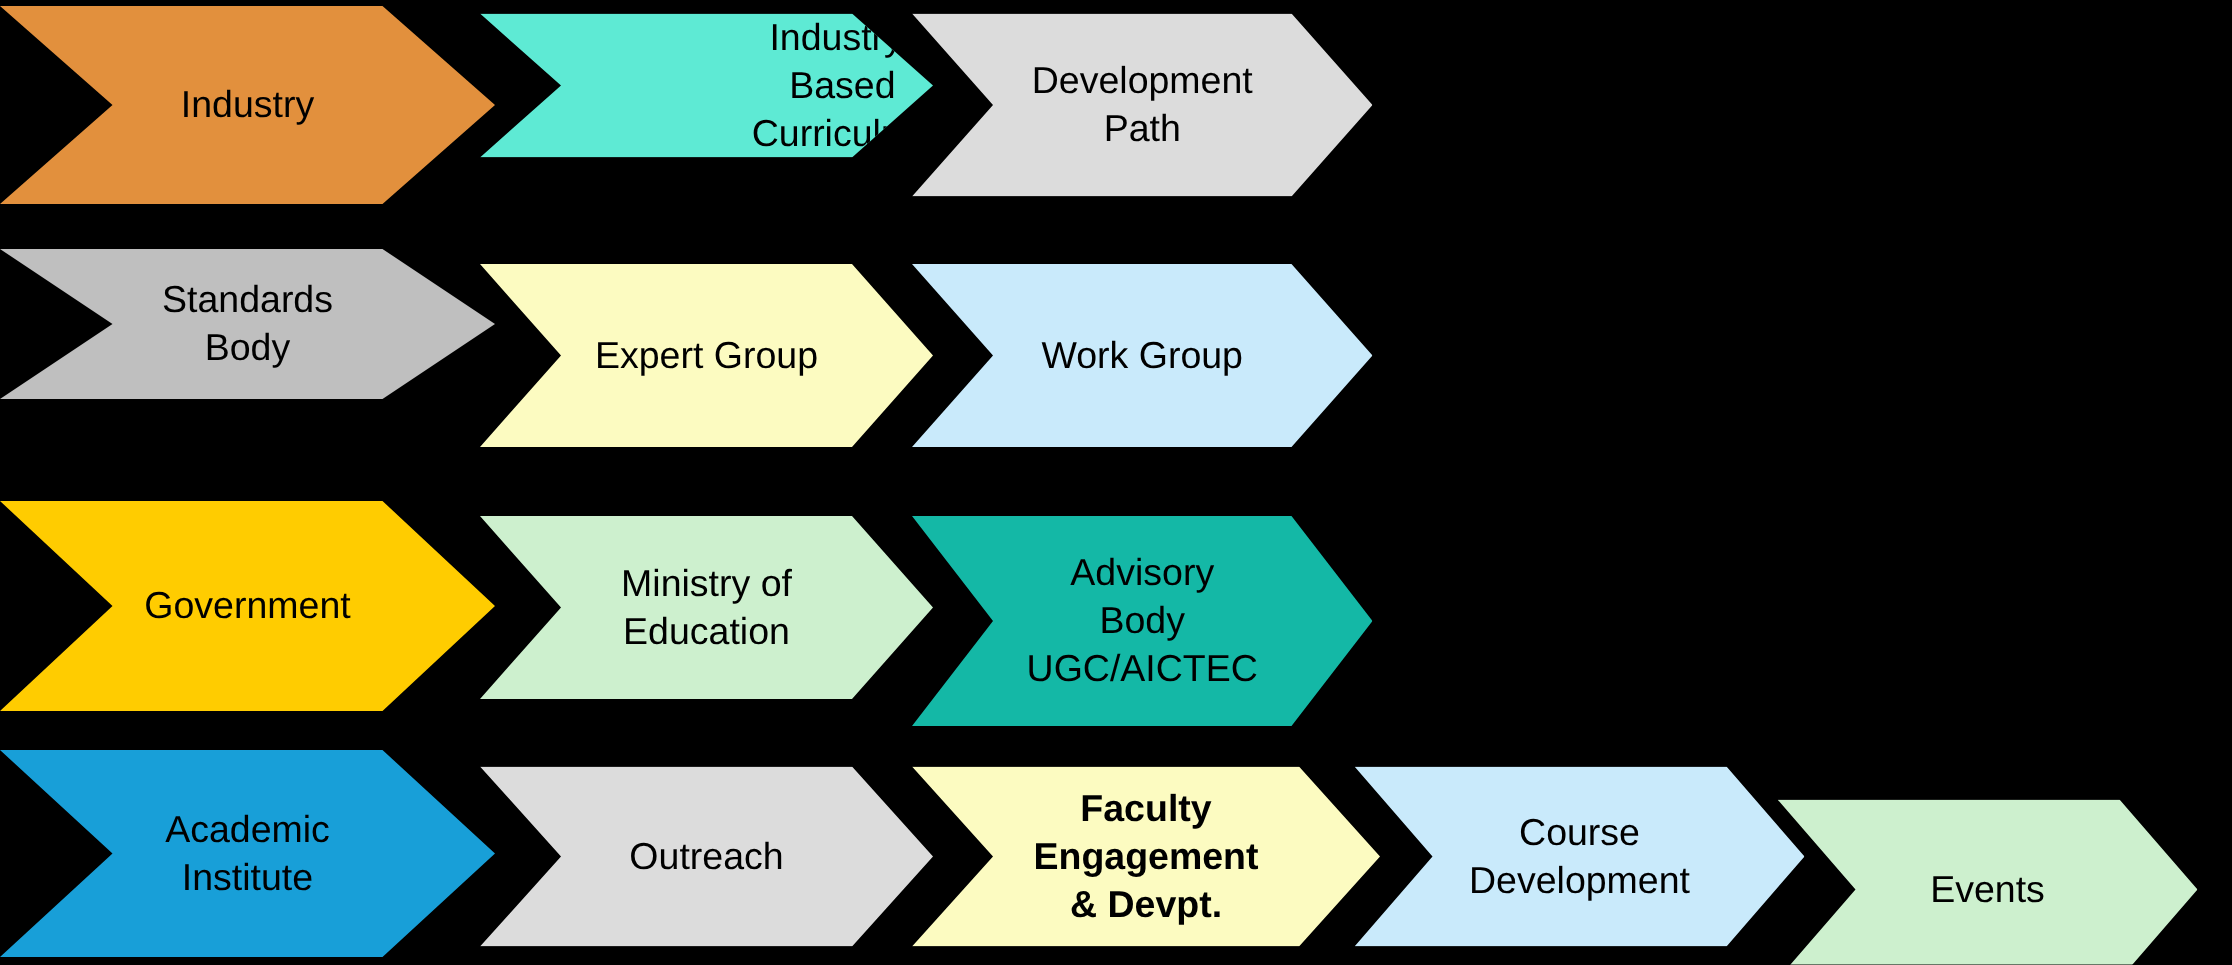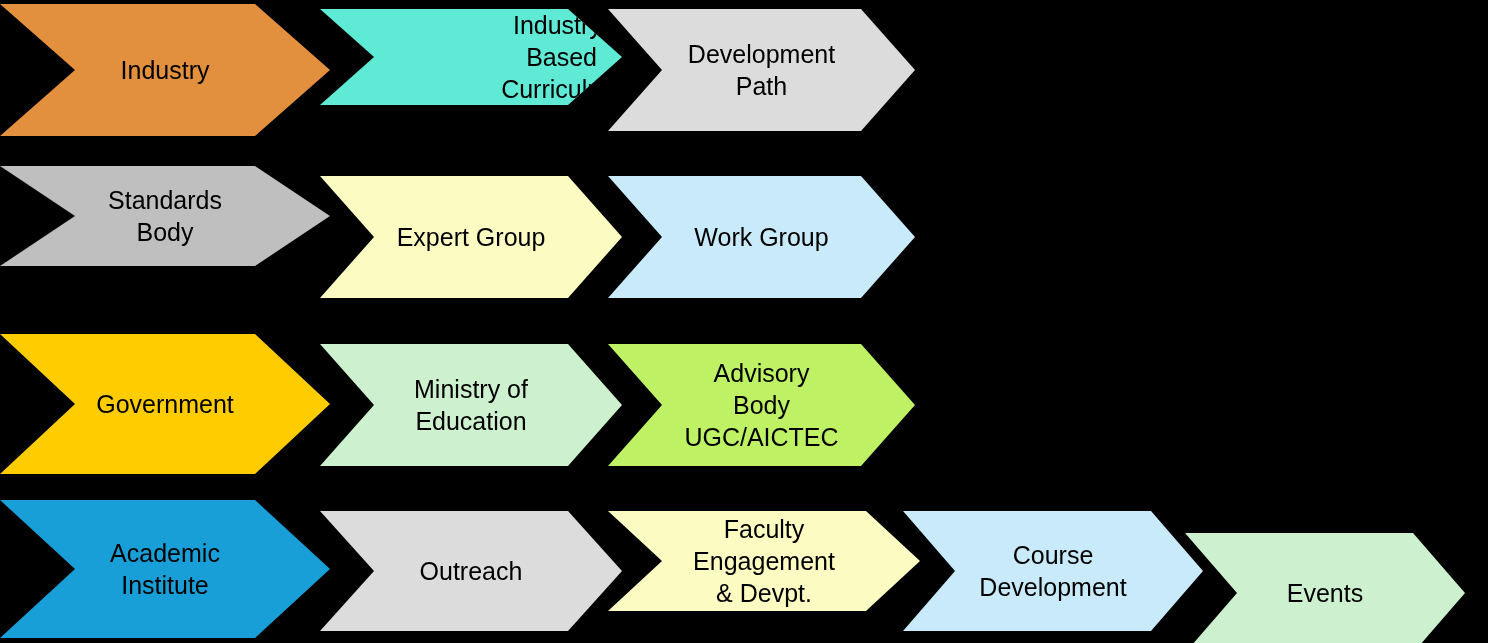--- a/index.html
+++ b/index.html
@@ -73,34 +73,34 @@
     <span class="label">Work Group</span>
   </div>
 
   <div class="arrow col1" style="left: 0px; top: 334px; width: 330px; height: 140px; background: rgb(255, 204, 0);">
     <span class="label">Government</span>
   </div>
   <div class="arrow colN" style="left: 320px; top: 344px; width: 302px; height: 122px; background: rgb(205, 240, 206);">
     <span class="label">Ministry of
 Education</span>
   </div>
-  <div class="arrow colN" style="left: 608px; top: 344px; width: 307px; height: 122px; background: #bef264; align-items: center;">
+  <div class="arrow colN" style="left: 608px; top: 344px; width: 307px; height: 140px; background: #14b8a6; align-items: center;">
     <span class="label">Advisory
 Body
 UGC/AICTEC</span>
   </div>
 
   <div class="arrow col1" style="left: 0px; top: 500px; width: 330px; height: 138px; background: rgb(24, 159, 216);">
     <span class="label">Academic
 Institute</span>
   </div>
   <div class="arrow colN" style="left: 320px; top: 511px; width: 302px; height: 120px; background: rgb(220, 220, 220); text-align: right;">
     <span class="label">Outreach</span>
   </div>
-  <div class="arrow colN" style="left: 608px; top: 511px; width: 312px; height: 100px; background: rgb(252, 251, 193);">
+  <div class="arrow colN" style="left: 608px; top: 511px; width: 312px; height: 120px; background: rgb(252, 251, 193); font-weight: bold;">
     <span class="label">Faculty
 Engagement
 &amp; Devpt.</span>
   </div>
   <div class="arrow colS" style="left: 903px; top: 511px; width: 300px; height: 120px; background: rgb(201, 234, 251);">
     <span class="label">Course
 Development</span>
   </div>
   <div class="arrow colS" style="left: 1185px; top: 511px; width: 280px; height: 120px; background: rgb(205, 240, 206); margin-top: 22px;">
     <span class="label">Events</span>

